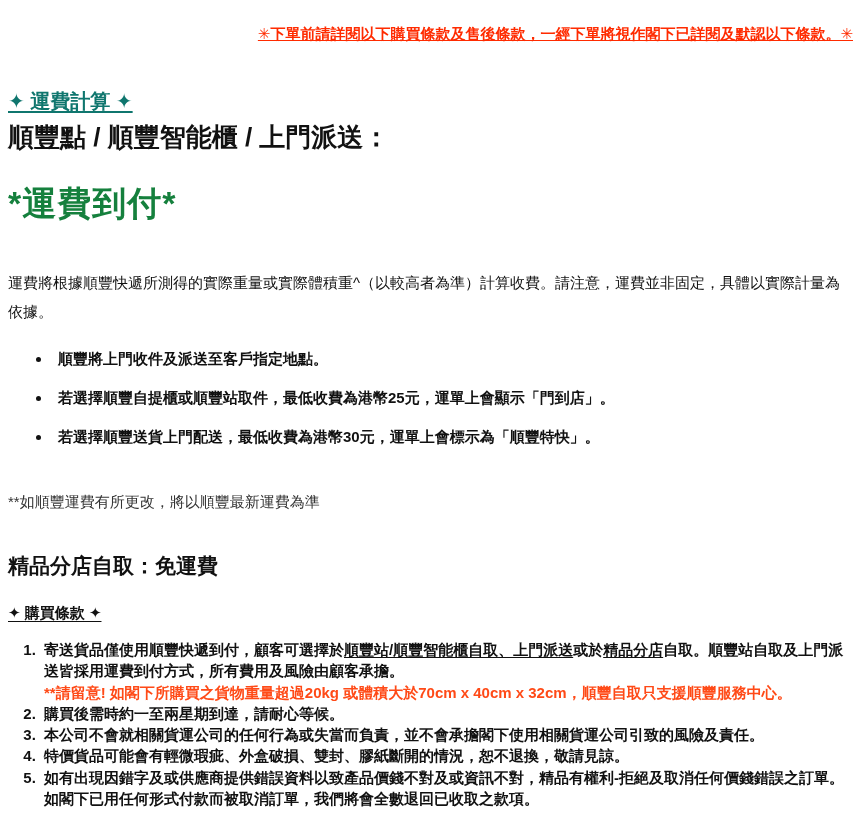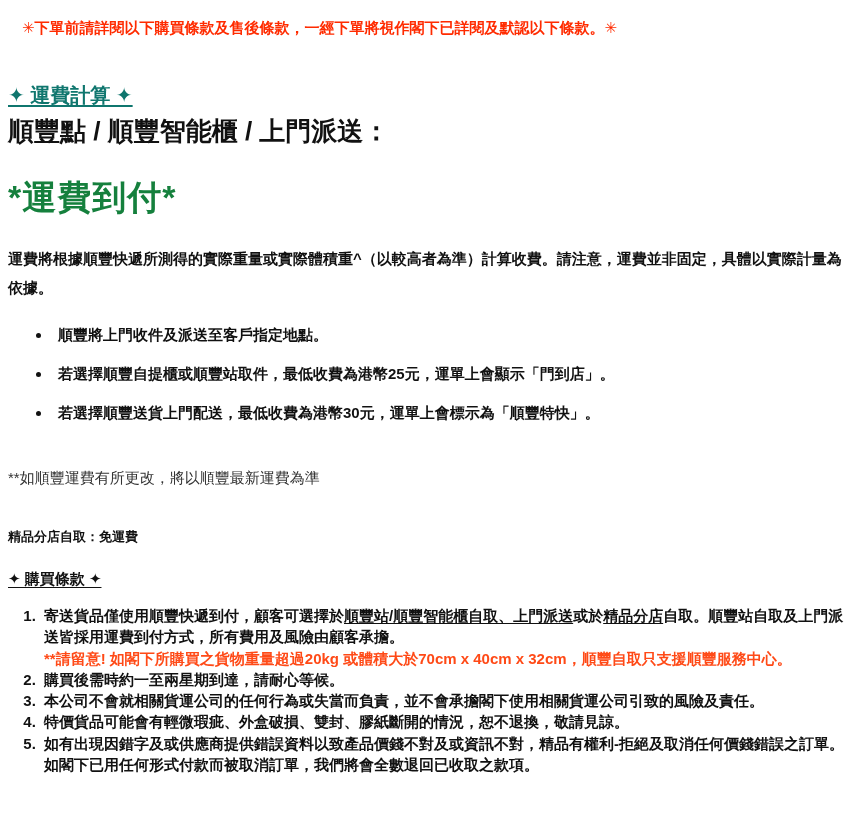--- a/index.html
+++ b/index.html
@@ -6,45 +6,45 @@
   body{
     width:861px;height:831px;overflow:hidden;
     font-family:"Liberation Sans","DejaVu Sans",sans-serif;
     color:#111111;
     -webkit-font-smoothing:antialiased;
   }
   .page{padding:10px 8px 0 8px;box-sizing:border-box;}
 
   .notice{
     color:#ff2b00;font-weight:700;font-size:15px;
-    margin:8px 0 0 14px;line-height:1.3;
+    text-decoration:underline;margin:14px 0 0 14px;line-height:1.3;text-align:right;
   }
   .ship-heading{
     font-size:20px;font-weight:700;color:#0f766e;
     text-decoration:underline;text-underline-offset:3px;
     margin:44px 0 0 0;
   }
   .ship-sub{
     font-size:26px;font-weight:700;color:#111111;margin:5px 0 0 0;
   }
   .big-notice{
     color:#15803d;font-size:34px;font-weight:700;margin:26px 0 0 0;letter-spacing:1px;
   }
   .para{
-    font-size:15px;font-weight:700;line-height:1.95;
-    margin:23px 0 0 0;max-width:848px;
+    font-size:15px;font-weight:400;line-height:1.95;
+    margin:41px 0 0 0;max-width:848px;
   }
   .intro{font-size:15px;font-weight:700;margin:26px 0 0 0;}
   ul.methods{
     margin:24px 0 0 0;padding-left:44px;
     font-size:15px;font-weight:700;list-style:disc;
   }
   ul.methods li{margin:12px 0 20px 0;padding-left:6px;}
   .fee-note{font-size:15px;font-weight:400;color:#333333;margin:46px 0 0 0;}
-  .pickup{font-size:13px;font-weight:700;margin:40px 0 0 0;}
+  .pickup{font-size:21px;font-weight:700;margin:40px 0 0 0;}
   .terms-heading{
     font-size:15px;font-weight:700;color:#111111;
     text-decoration:underline;text-underline-offset:3px;
     margin:24px 0 0 0;
   }
   ol.terms{
     margin:16px 0 0 0;padding-left:32px;
     font-size:15px;font-weight:700;line-height:1.42;
   }
   ol.terms li{margin:0;padding-left:4px;}

